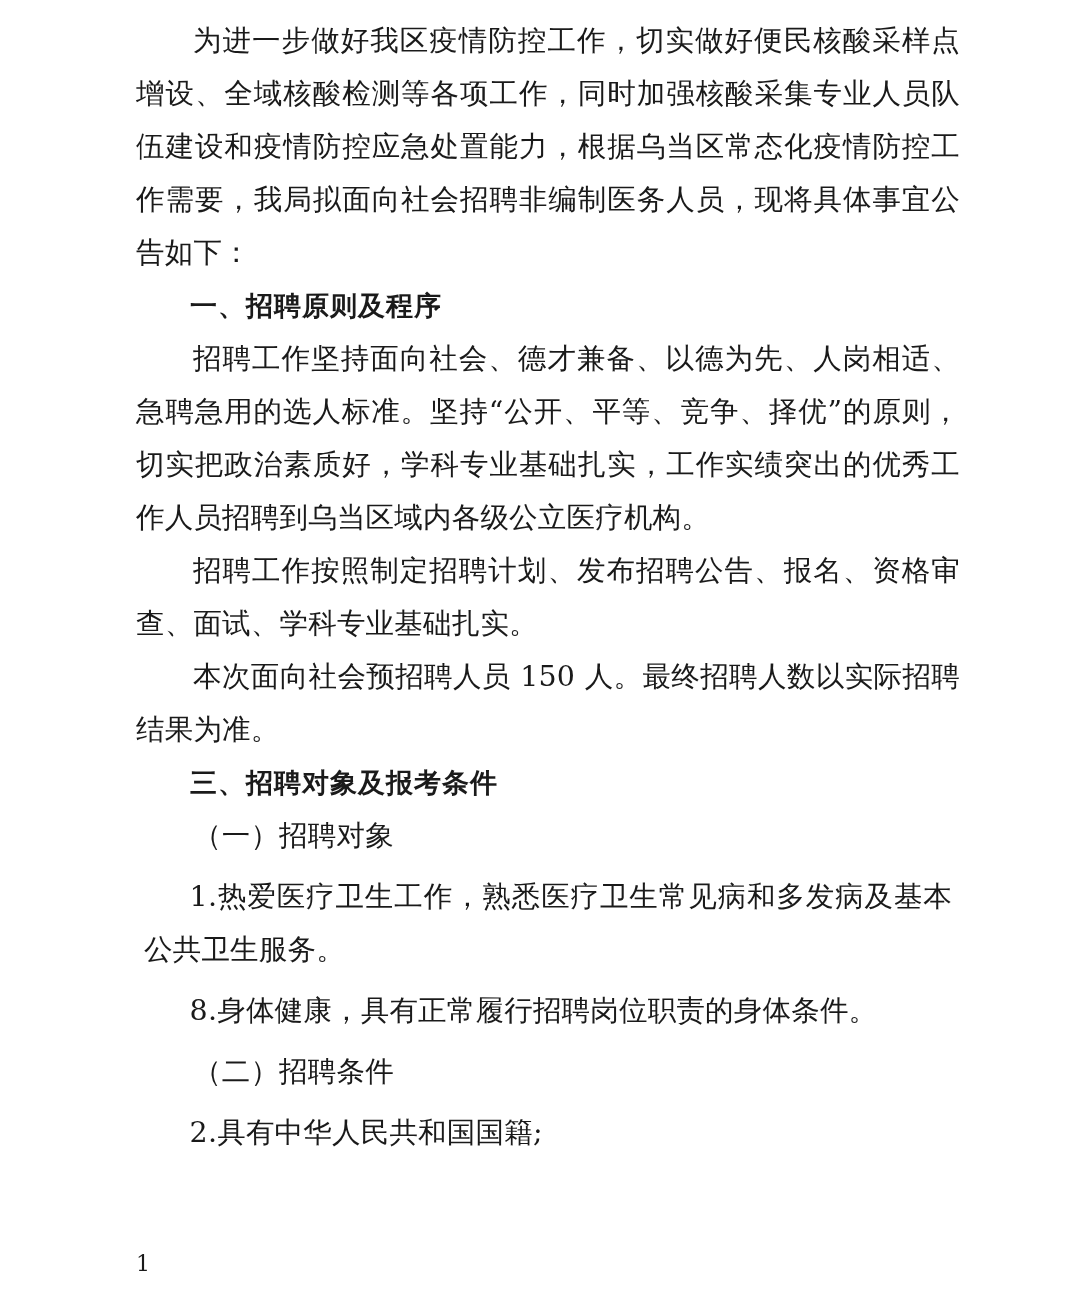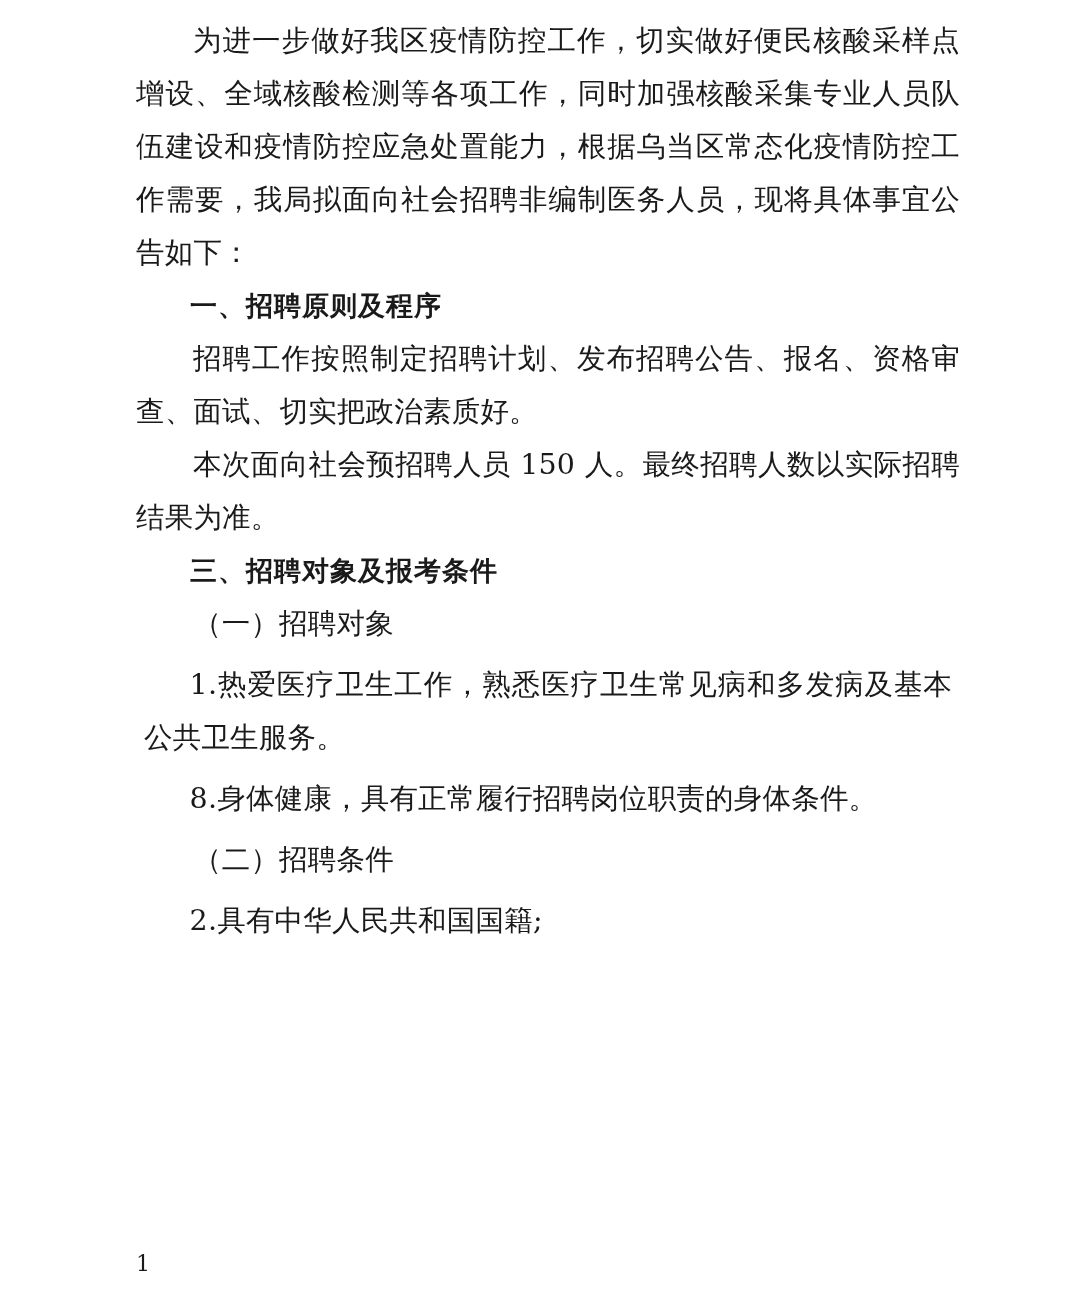--- a/index.html
+++ b/index.html
@@ -61,22 +61,23 @@
 </head>
 <body>
 
 <div class="page">
   <div class="doc-body">
 
     <p class="para">为进一步做好我区疫情防控工作，切实做好便民核酸采样点增设、全域核酸检测等各项工作，同时加强核酸采集专业人员队伍建设和疫情防控应急处置能力，根据乌当区常态化疫情防控工作需要，我局拟面向社会招聘非编制医务人员，现将具体事宜公告如下：</p>
 
     <p class="heading">一、招聘原则及程序</p>
 
+    <p class="para">招聘工作坚持面向社会、德才兼备、以德为先、人岗相适、急聘急用的选人标准。坚持“公开、平等、竞争、择优”的原则，切实把政治素质好，学科专业基础扎实，工作实绩突出的优秀工作人员招聘到乌当区域内各级公立医疗机构。</p>
 
-    <p class="para">招聘工作按照制定招聘计划、发布招聘公告、报名、资格审查、面试、切实把政治素质好。</p>
+    <p class="para">招聘工作按照制定招聘计划、发布招聘公告、报名、资格审查、面试、学科专业基础扎实。</p>
 
 
     <p class="para">本次面向社会预招聘人员 150 人。最终招聘人数以实际招聘结果为准。</p>
 
     <p class="heading">三、招聘对象及报考条件</p>
 
     <p class="sub">（一）招聘对象</p>
 
     <p class="item">1.热爱医疗卫生工作，熟悉医疗卫生常见病和多发病及基本公共卫生服务。</p>
 

